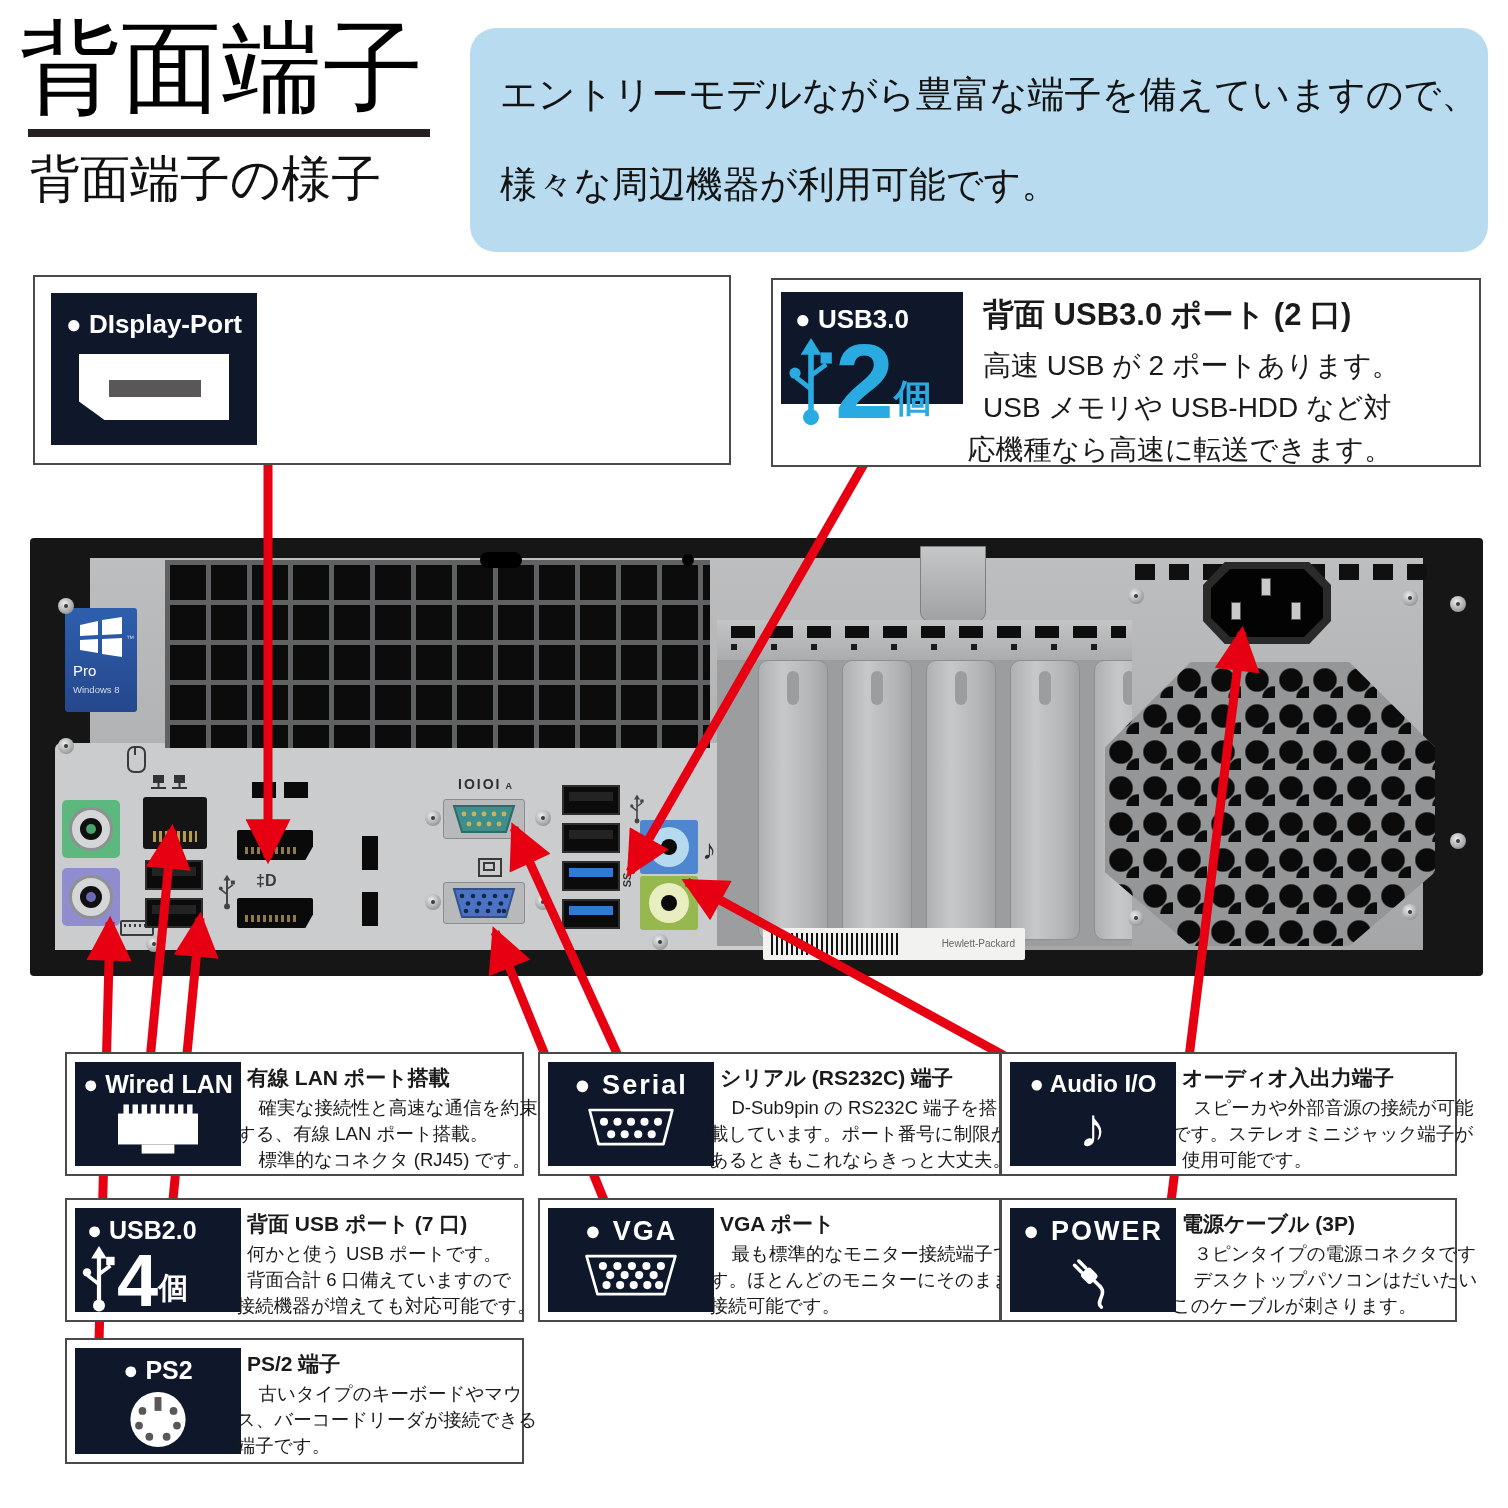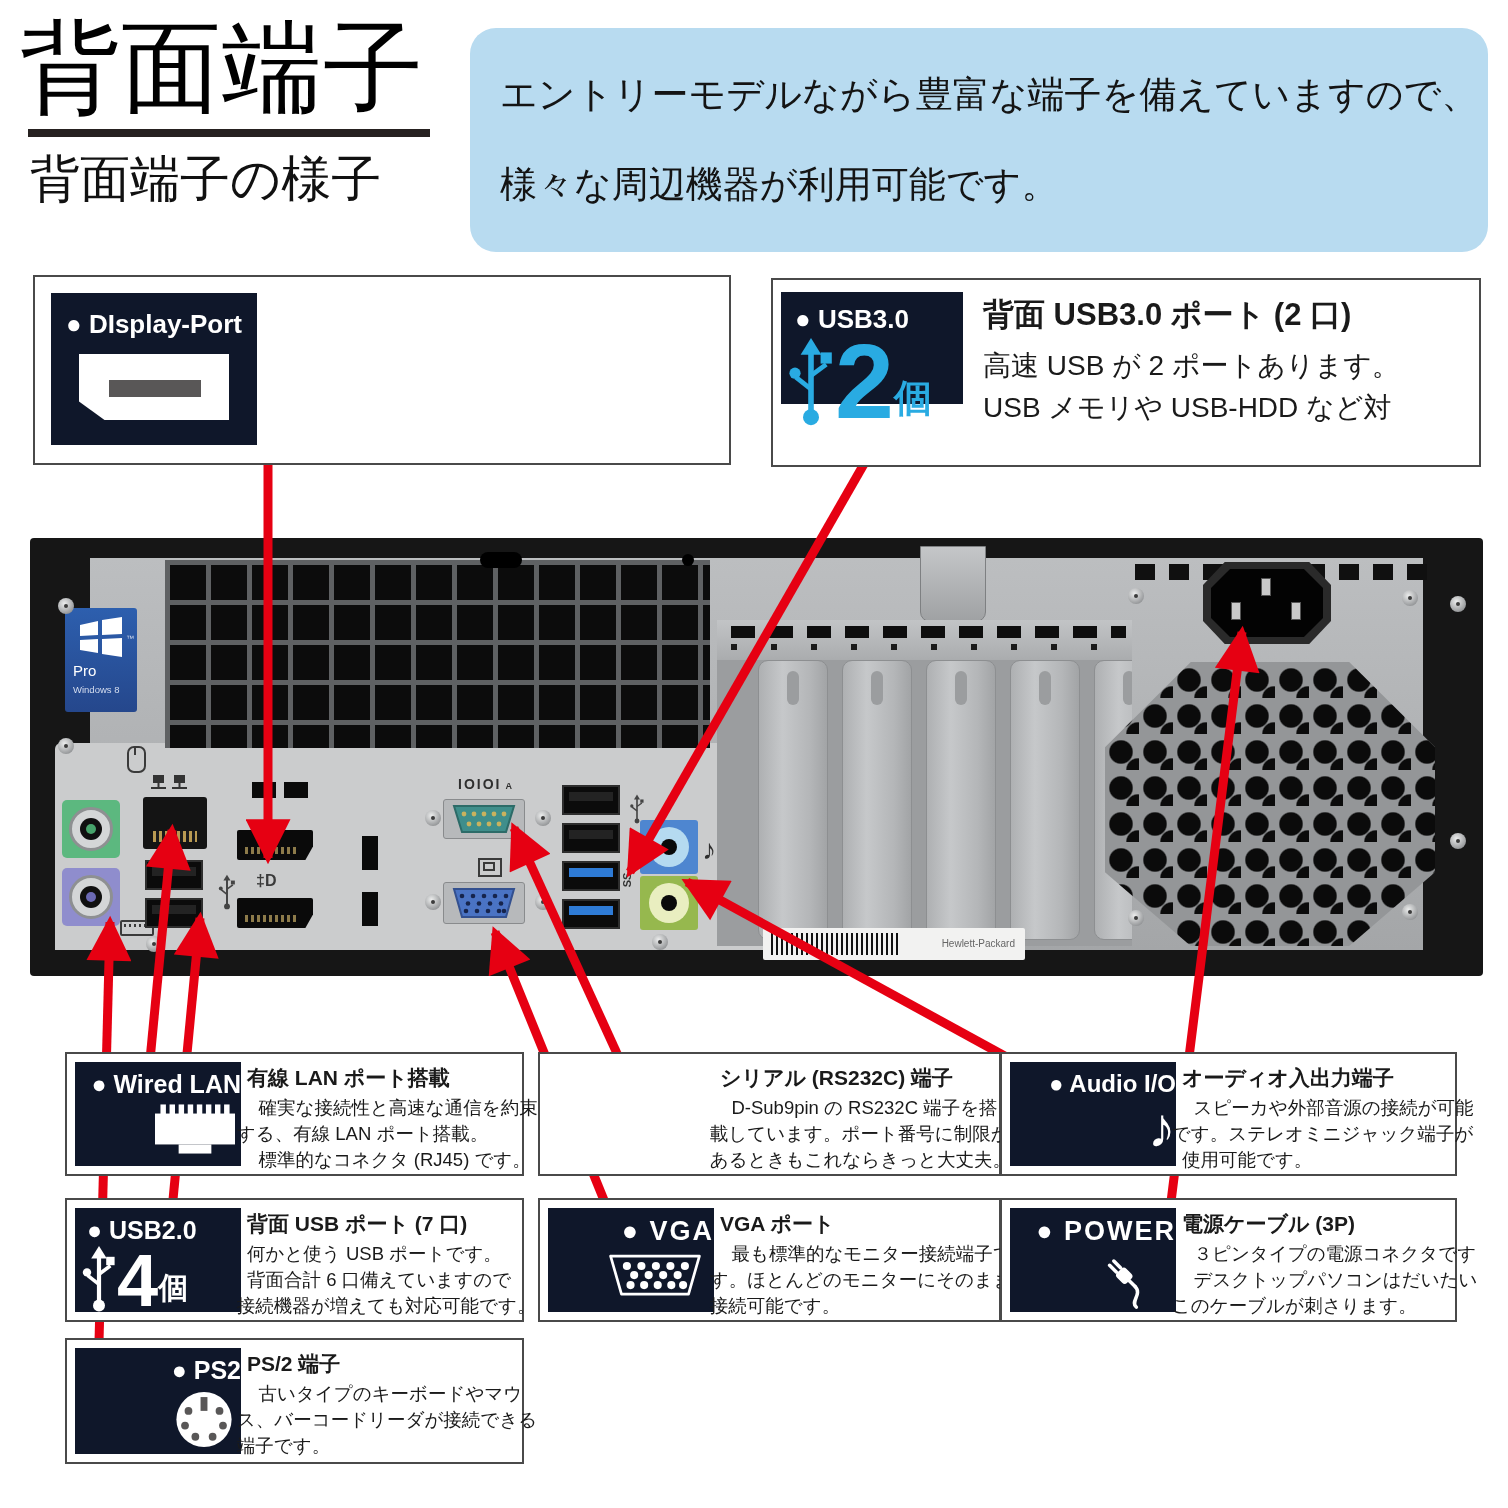--- a/index.html
+++ b/index.html
@@ -35,21 +35,21 @@
   .unit{font-weight:700;margin-bottom:4px;}
   #co-usb3 .unit{font-size:38px;}
   .desc{line-height:1.5;}
   .tdesc{font-size:28px;}
   .tdesc .dh{font-size:31px;font-weight:700;margin-bottom:6px;}
   #co-dp .desc{left:238px;top:12px;width:448px;}
   #co-usb3 .desc{left:210px;top:12px;width:488px;}
 
   
   .sbox{background:#fff;border:2px solid #4a4a4a;}
-  .sbox .panel{left:8px;top:8px;width:166px;align-items:flex-end;}
+  .sbox .panel{left:8px;top:8px;width:166px;}
   .sbox .plabel{font-size:25px;margin-top:8px;}
   .sdesc{font-size:18.5px;line-height:1.42;}
   .sdesc .dh{font-size:21px;font-weight:700;margin-bottom:2px;}
   .sbox .desc{left:180px;top:9px;width:272px;}
   .r1{top:1052px;height:120px;} .r1 .panel{height:104px;}
   .r2{top:1198px;height:120px;} .r2 .panel{height:104px;}
   #co-lan{left:65px;width:455px;}
   #co-serial{left:538px;width:459px;}
   #co-audio{left:1000px;width:453px;}
   #co-usb2{left:65px;width:455px;}
@@ -443,20 +443,21 @@
           </g>
         </svg>
         <span class="bignum">2</span>
         <span class="unit">個</span>
       </div>
     </div>
     <div class="ab desc tdesc">
       <div class="dh nw">背面 USB3.0 ポート (2 口)</div>
       <div class="nw">高速 USB が 2 ポートあります。</div>
       <div class="nw">USB メモリや USB-HDD など対</div>
+      <div class="nw hang">応機種なら高速に転送できます。</div>
     </div>
   </div>
 
   <div class="ab sbox r1" id="co-lan">
     <div class="ab panel">
       <div class="plabel nw">● Wired LAN</div>
       <svg width="92" height="60" viewBox="0 0 96 66">
         <rect x="4" y="16" width="88" height="34" fill="#fff"></rect>
         <g fill="#fff">
             <rect x="10" y="6" width="6" height="11"></rect>
@@ -473,20 +474,37 @@
     </div>
     <div class="ab desc sdesc">
       <div class="dh nw">有線 LAN ポート搭載</div>
       <div class="nw ind">確実な接続性と高速な通信を約束</div>
       <div class="nw hang">する、有線 LAN ポート搭載。</div>
       <div class="nw ind">標準的なコネクタ (RJ45) です。</div>
     </div>
   </div>
 
   <div class="ab sbox r1" id="co-serial">
+    <div class="ab panel">
+      <div class="plabel nw">● Serial</div>
+      <svg width="112" height="54" viewBox="0 0 120 60">
+        <polygon points="14,10 106,10 96,48 24,48" fill="none" stroke="#fff" stroke-width="3" stroke-linejoin="round"></polygon>
+        <g fill="#fff">
+            <circle cx="30" cy="23" r="4.5"></circle>
+            <circle cx="45" cy="23" r="4.5"></circle>
+            <circle cx="60" cy="23" r="4.5"></circle>
+            <circle cx="75" cy="23" r="4.5"></circle>
+            <circle cx="90" cy="23" r="4.5"></circle>
+        <circle cx="38" cy="37" r="4.5"></circle>
+            <circle cx="53" cy="37" r="4.5"></circle>
+            <circle cx="68" cy="37" r="4.5"></circle>
+            <circle cx="83" cy="37" r="4.5"></circle>
+          </g>
+      </svg>
+    </div>
     <div class="ab desc sdesc">
       <div class="dh nw">シリアル (RS232C) 端子</div>
       <div class="nw ind">D-Sub9pin の RS232C 端子を搭</div>
       <div class="nw hang">載しています。ポート番号に制限が</div>
       <div class="nw hang">あるときもこれならきっと大丈夫。</div>
     </div>
   </div>
 
   <div class="ab sbox r1" id="co-audio">
     <div class="ab panel">

